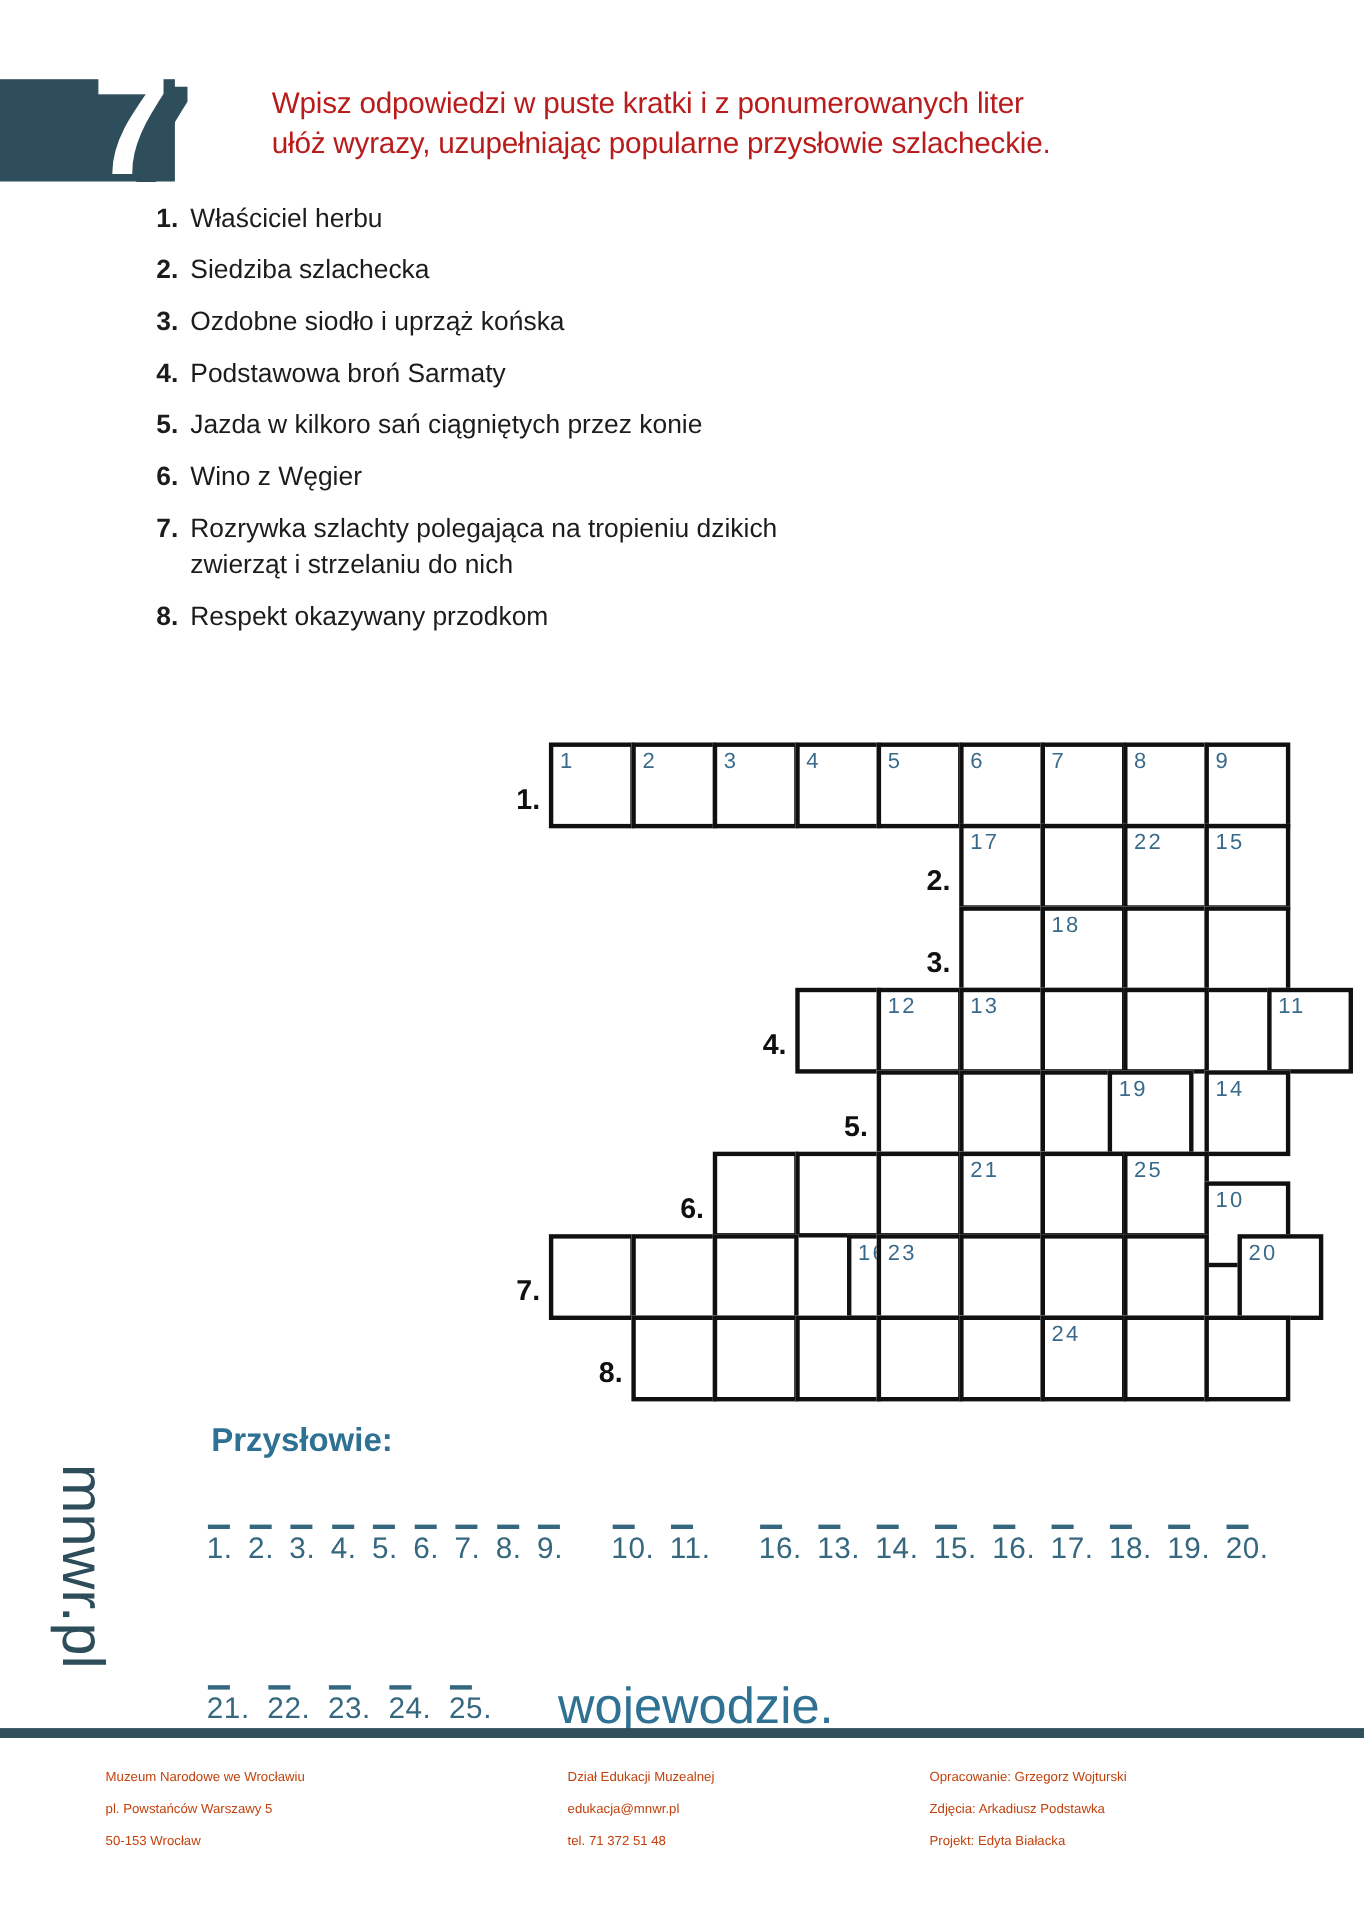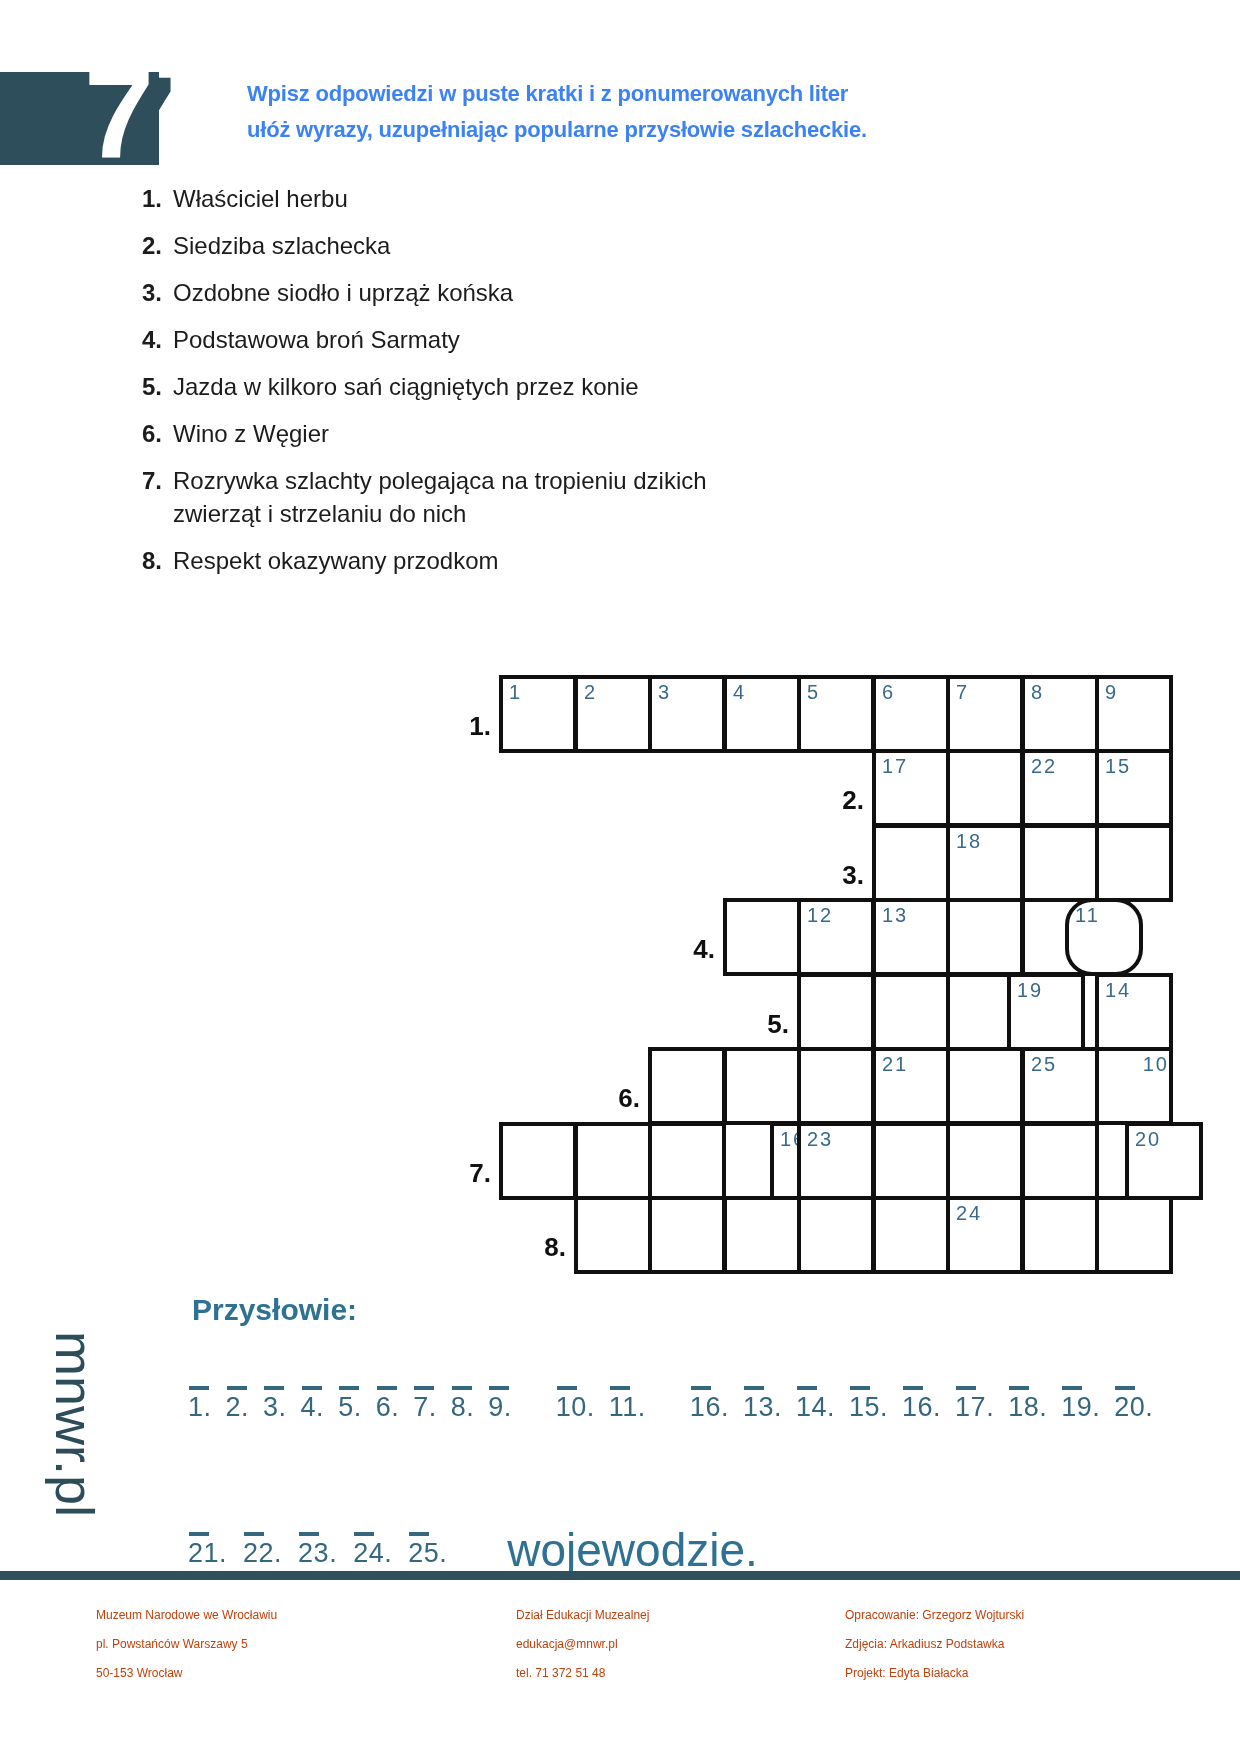--- a/index.html
+++ b/index.html
@@ -4,22 +4,22 @@
 <style>
   html,body{margin:0;padding:0;background:#ffffff;}
   .page{position:relative;width:1240px;height:1754px;background:#fff;overflow:hidden;
         font-family:"Liberation Sans",sans-serif;color:#1c1c1c;}
 
   
   .numbox{position:absolute;left:0;top:72px;width:159px;height:93px;background:#2f4e5b;}
   .seven{position:absolute;font-weight:bold;font-size:126px;line-height:1;font-family:"Liberation Sans",sans-serif;}
   .seven.shadow{left:106px;top:59px;color:#2f4e5b;}
   .seven.main{left:84px;top:52px;color:#ffffff;}
-  .title{position:absolute;left:247px;top:76px;width:850px;font-weight:bold;font-size:22px;
-         line-height:36px;color:#3b82f6;letter-spacing:-0.2px;}
+  .title{position:absolute;left:247px;top:76px;width:850px;font-weight:normal;font-size:27px;
+         line-height:36px;color:#b91c1c;letter-spacing:-0.2px;}
 
   
   .clues{position:absolute;left:142px;top:182px;width:700px;font-size:24px;line-height:33px;}
   .clue{position:relative;padding-left:31px;margin-bottom:14px;}
   .clue-num{position:absolute;left:0;top:0;font-weight:bold;}
 
   
   .grid{position:absolute;left:0;top:0;}
   .gcell{position:absolute;width:78px;height:78px;border:4px solid #101010;background:#fff;box-sizing:border-box;}
   .cellnum{display:block;padding:3px 0 0 6px;font-size:20px;line-height:1;color:#3a6a8b;letter-spacing:2px;}
@@ -119,21 +119,21 @@
       <b class="row-label" style="left: 645px; top: 934px;">4.</b>
       <div class="gcell" style="left: 723px; top: 898px;"></div>
       <div class="gcell" style="left: 797px; top: 898px;">
         <span class="cellnum">12</span>
       </div>
       <div class="gcell" style="left: 872px; top: 898px;">
         <span class="cellnum">13</span>
       </div>
       <div class="gcell" style="left: 946px; top: 898px;"></div>
       <div class="gcell" style="left: 1021px; top: 898px;"></div>
-      <div class="gcell" style="left: 1065px; top: 898px; border-radius: 27px;">
+      <div class="gcell" style="left: 1152px; top: 898px;">
         <span class="cellnum">11</span>
       </div>
       <b class="row-label" style="left: 719px; top: 1009px;">5.</b>
       <div class="gcell" style="left: 797px; top: 973px;"></div>
       <div class="gcell" style="left: 872px; top: 973px;"></div>
       <div class="gcell" style="left: 946px; top: 973px;"></div>
       <div class="gcell" style="left: 1007px; top: 973px;">
         <span class="cellnum">19</span>
       </div>
       <div class="gcell" style="left: 1095px; top: 973px;">
@@ -143,21 +143,21 @@
       <div class="gcell" style="left: 648px; top: 1047px;"></div>
       <div class="gcell" style="left: 723px; top: 1047px;"></div>
       <div class="gcell" style="left: 797px; top: 1047px;"></div>
       <div class="gcell" style="left: 872px; top: 1047px;">
         <span class="cellnum">21</span>
       </div>
       <div class="gcell" style="left: 946px; top: 1047px;"></div>
       <div class="gcell" style="left: 1021px; top: 1047px;">
         <span class="cellnum">25</span>
       </div>
-      <div class="gcell" style="left: 1095px; top: 1047px; text-align: right;">
+      <div class="gcell" style="left: 1095px; top: 1074px;">
         <span class="cellnum">10</span>
       </div>
       <b class="row-label" style="left: 421px; top: 1158px;">7.</b>
       <div class="gcell" style="left: 499px; top: 1122px;"></div>
       <div class="gcell" style="left: 574px; top: 1122px;"></div>
       <div class="gcell" style="left: 648px; top: 1122px;"></div>
       <div class="gcell" style="left: 723px; top: 1122px; margin-left: 47px;">
         <span class="cellnum">16</span>
       </div>
       <div class="gcell" style="left: 797px; top: 1122px;">

